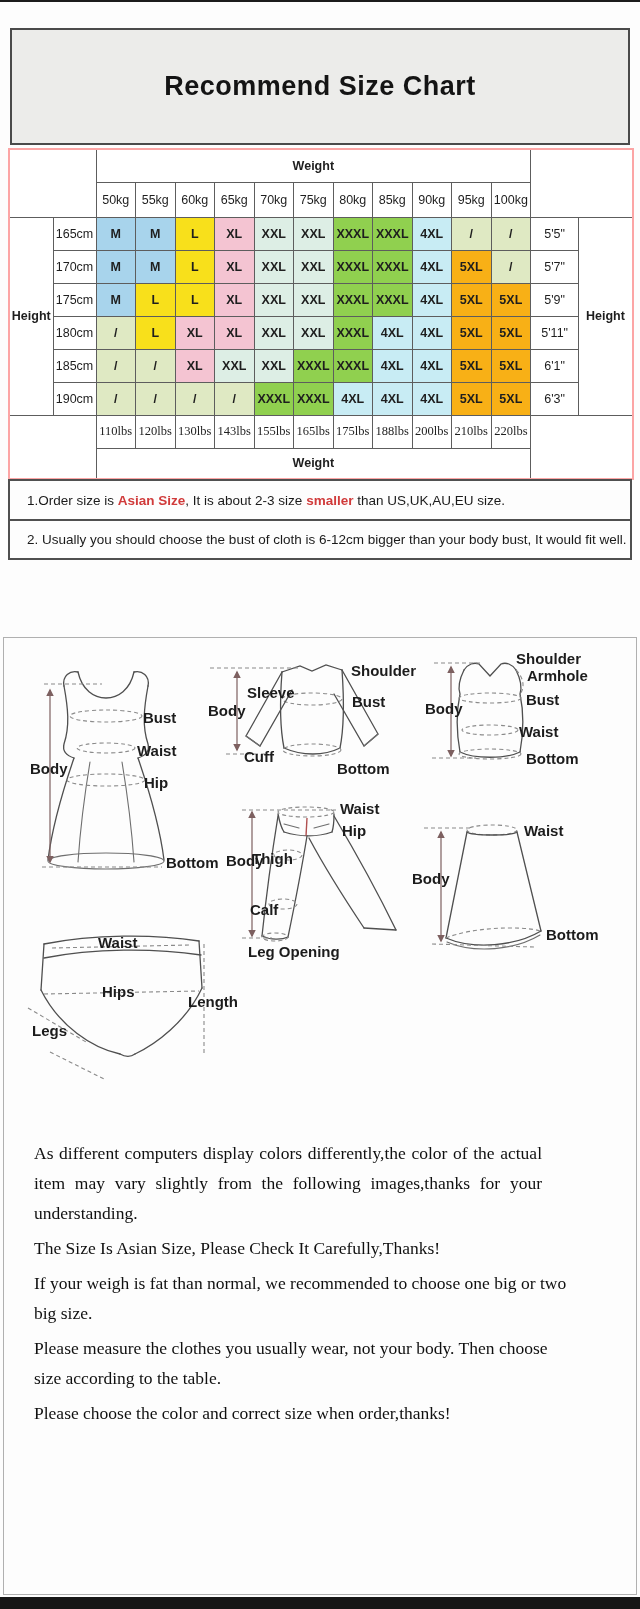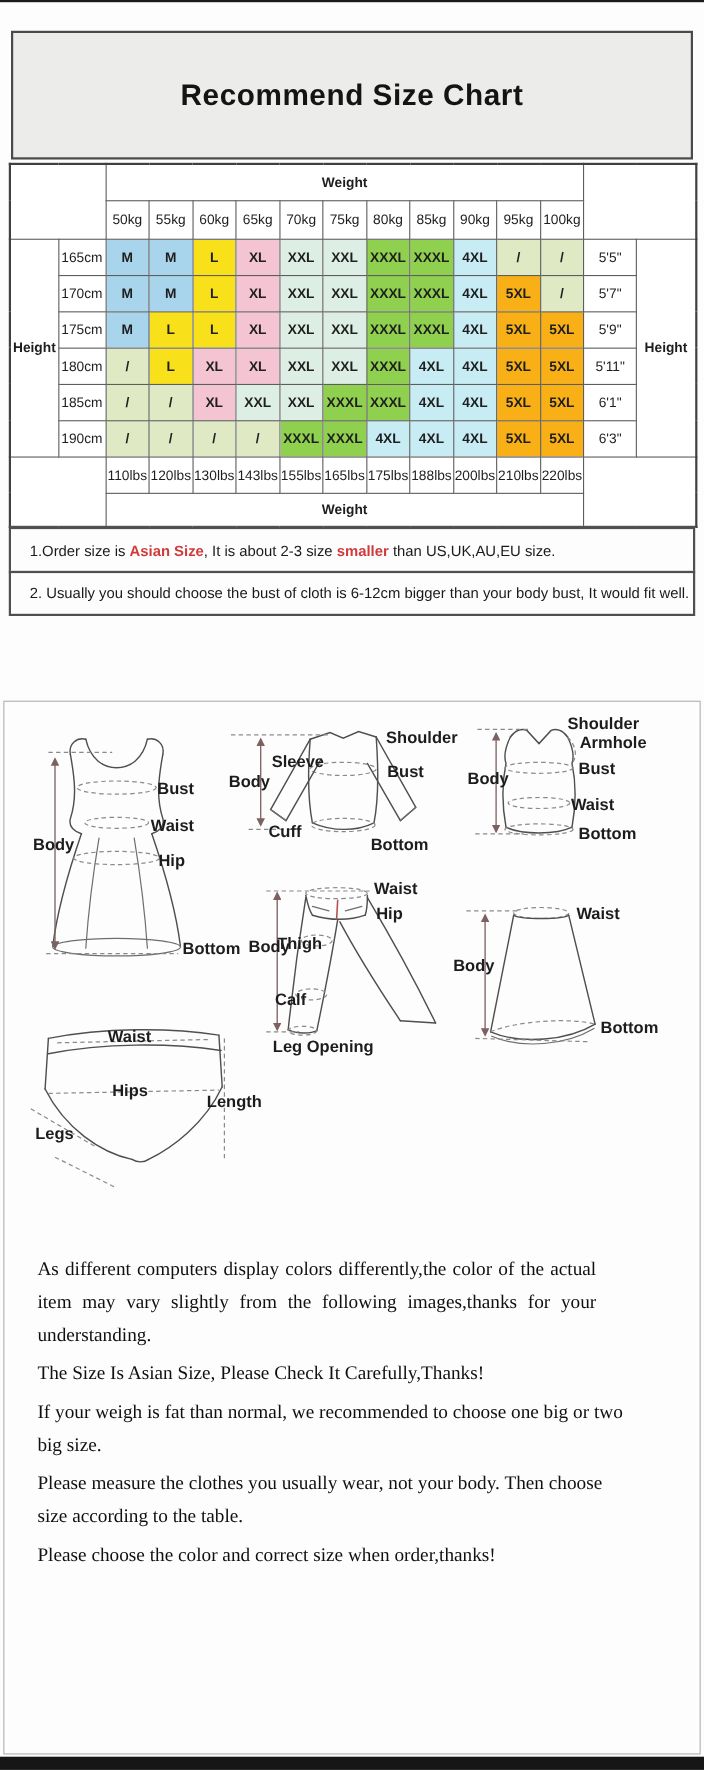--- a/index.html
+++ b/index.html
@@ -9,27 +9,27 @@
   
   .top-line { position:absolute; top:0; left:0; width:640px; height:2px; background:#1c1c1c; }
 
   
   .title-box { position:absolute; top:28px; left:10px; width:620px; height:117px;
     background:#ececea; border:2px solid #4a4a4a; display:flex; align-items:center; justify-content:center; }
   .title-box h1 { font-size:27px; font-weight:bold; color:#141414; letter-spacing:0.5px; }
 
   
   table.size { position:absolute; top:148px; left:8px; width:624px; border-collapse:collapse;
-    table-layout:fixed; border:2px solid #404040; background:#fff; }
+    table-layout:fixed; border:2px solid #fca5a5; background:#fff; }
   table.size td { border:1px solid #5d5d5d; text-align:center; vertical-align:middle;
     font-size:12.5px; color:#1e1e1e; overflow:hidden; }
   tr.r-hdr td { height:33px; }
   tr.r-kg td { height:35px; }
   tr.r-sz td { height:33px; }
-  tr.r-lbs td { height:33px; }
+  tr.r-lbs td { height:33px;font-family:Liberation Serif, serif; }
   tr.r-wb td { height:31px; }
   td.hdr { font-weight:bold; font-size:14px; color:#111; }
   td.sz { font-weight:bold; font-size:13px; color:#3c5a66; }
   td.val { font-size:12.5px; }
 
   
   .onote { position:absolute; left:8px; width:624px; border:2px solid #4f4f4f; background:#fdfdfd;
     display:flex; align-items:center; padding-left:17px; font-size:13.5px; color:#1a1a1a; }
   .onote .red { color:#d03a3a; font-weight:bold; }
   #onote1 { top:479px; height:42px; }

